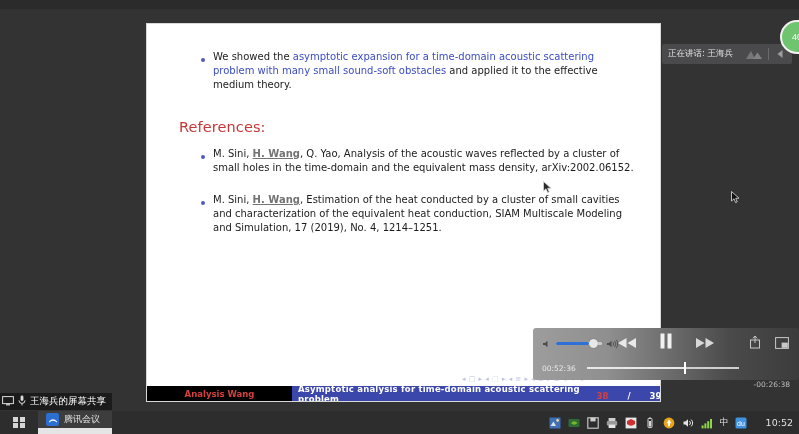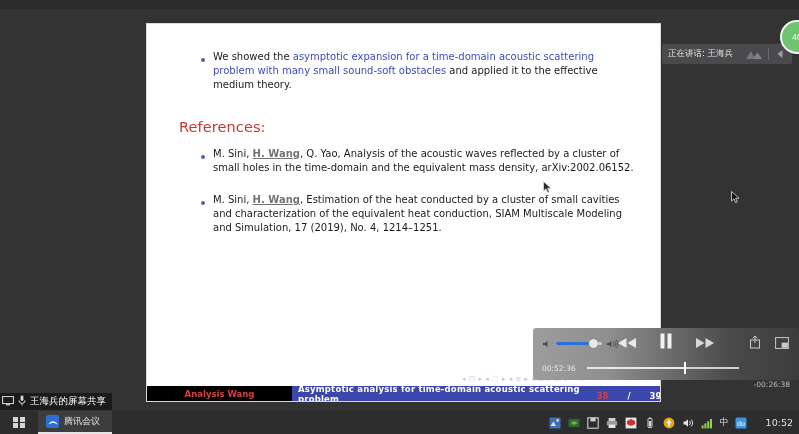--- a/index.html
+++ b/index.html
@@ -376,21 +376,21 @@
   .task-item {
     height: 23px;
     background: #3d3d3d;
     display: flex;
     align-items: center;
     gap: 5px;
     padding: 0 12px 0 8px;
     color: #e6e6e6;
     font-size: 9px;
     font-family: "DejaVu Sans", sans-serif;
-    border-bottom: 2px solid #e5e5e5;
+    border-bottom: 6px solid #e5e5e5;
     box-sizing: border-box;
   }
   .tm-icon {
     width: 13px;
     height: 13px;
     border-radius: 2px;
     background: #2c6fd1;
     display: flex;
     align-items: center;
     justify-content: center;

